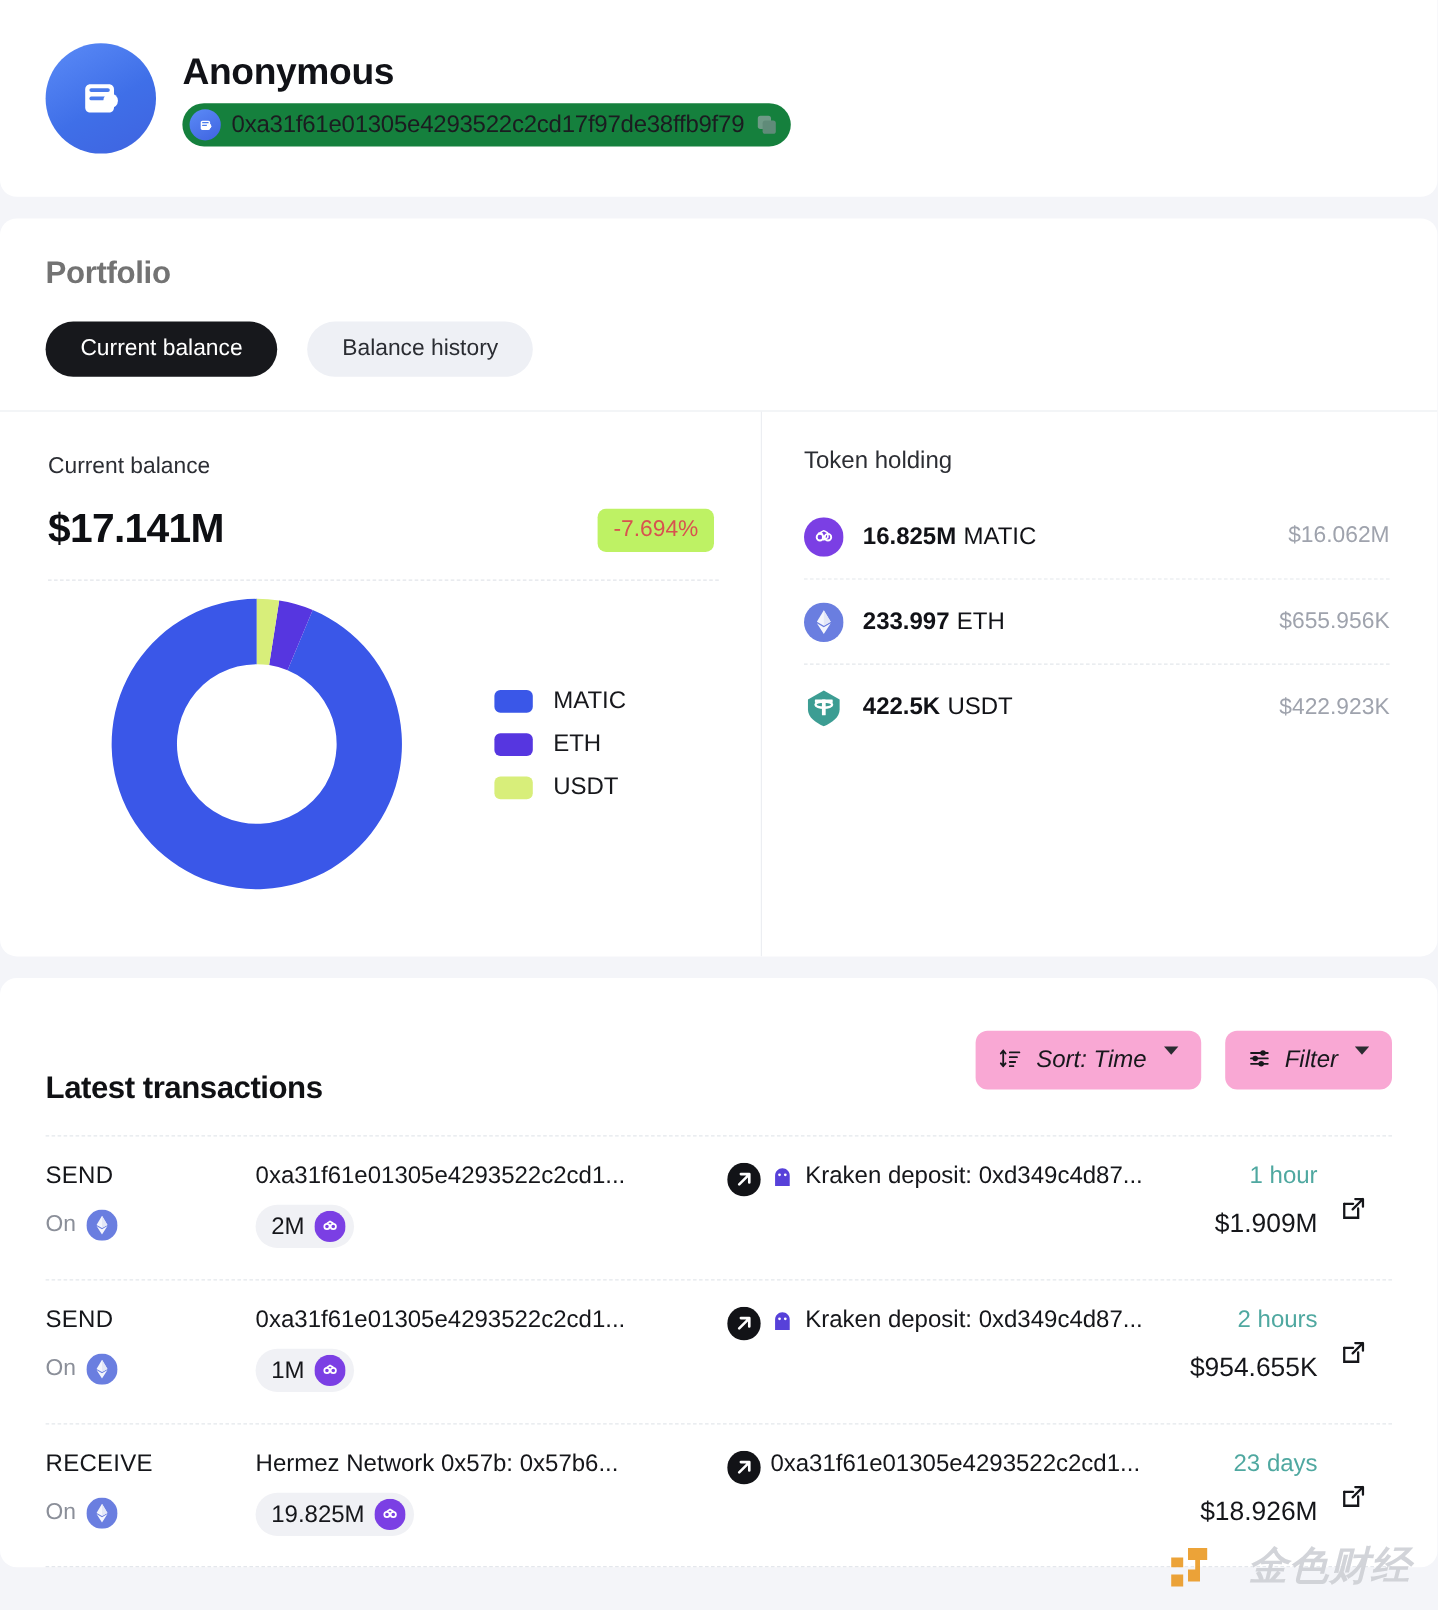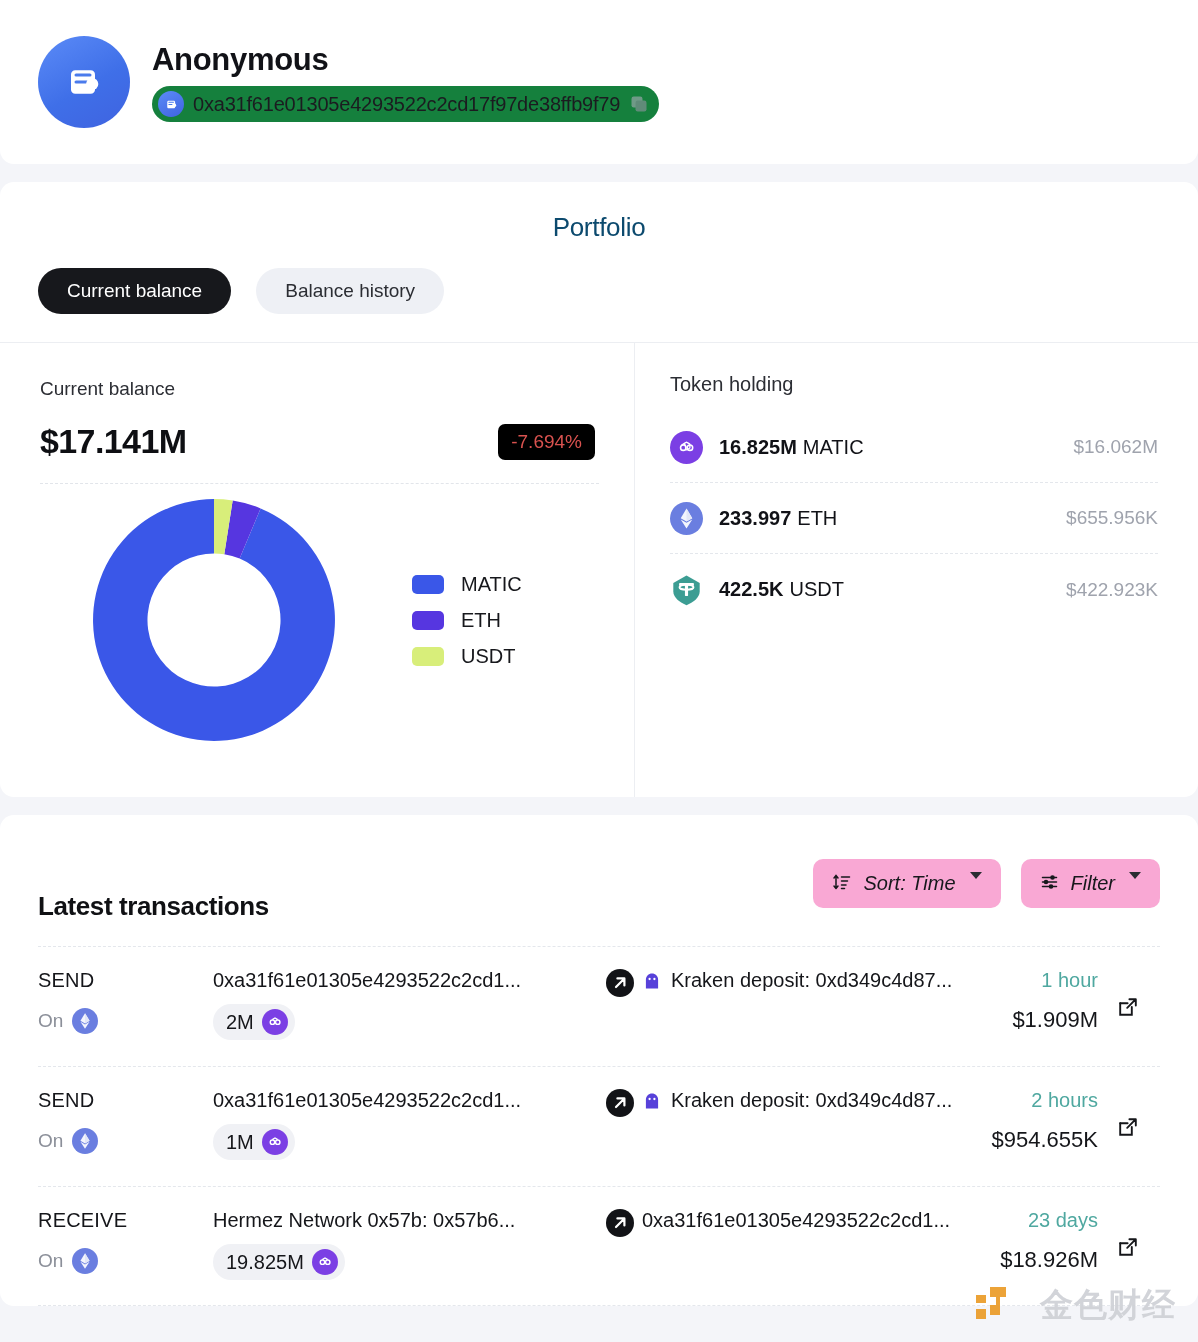--- a/index.html
+++ b/index.html
@@ -52,21 +52,21 @@
   .copy-ico { width: 20px; height: 20px; flex: 0 0 auto; opacity: .62; cursor: pointer; }
 
   
   .portfolio {
     margin-top: 18px;
     border-radius: 14px;
     overflow: hidden;
   }
   .portfolio-head { padding: 30px 38px 0 38px; }
   .sec-title {
-    font-size: 26px; font-weight: normal; color: #0c4a6e; letter-spacing: -0.3px; text-align: center;
+    font-size: 26px; font-weight: bold; color: #737373; letter-spacing: -0.3px;
   }
   .tabs { display: flex; gap: 25px; margin-top: 25px; padding-bottom: 28px; }
   .tab {
     padding: 12px 29px; border-radius: 999px;
     font-size: 19px; cursor: pointer; white-space: nowrap;
   }
   .tab.active { background: #17181c; color: #ffffff; }
   .tab.idle { background: #eef0f5; color: #2b2d33; }
 
   .portfolio-body {
@@ -74,21 +74,21 @@
     border-top: 1px solid #eceef2;
     min-height: 455px;
   }
   .pb-left { width: 635px; padding: 35px 35px 0 40px; border-right: 1px solid #eceef2; }
   .pb-right { flex: 1; padding: 30px 40px 0 35px; }
 
   .bal-label { font-size: 19px; color: #2c2e34; }
   .bal-row { display: flex; align-items: center; justify-content: space-between; margin-top: 22px; padding-right: 4px;}
   .bal-amount { font-size: 34px; font-weight: bold; color: #0e0f13; letter-spacing: -0.6px; }
   .bal-delta {
-    background: #000000; color: #d8524f;
+    background: #bef264; color: #d8524f;
     font-size: 19px; padding: 7px 13px; border-radius: 7px;
   }
   .bal-rule { border-top: 1px dashed #e2e5ea; margin-top: 22px; }
 
   .donut-area { display: flex; align-items: center; margin-top: 10px; }
   .donut { width: 252px; height: 252px; flex: 0 0 auto; margin-left: 48px; }
   .legend { margin-left: 72px; }
   .legend-row { display: flex; align-items: center; gap: 17px; height: 36px; }
   .swatch { width: 32px; height: 19px; border-radius: 5px; flex: 0 0 auto; }
   .legend-label { font-size: 20px; color: #17181c; }
@@ -152,22 +152,22 @@
   .c-to { position: absolute; left: 604px; top: 22px; display: flex; align-items: center; gap: 9px; }
 
   .c-time { position: absolute; right: 62px; top: 22px; text-align: right; }
   .tx-time { font-size: 20px; color: #4fa8a0; white-space: nowrap; }
   .tx-value { font-size: 22px; color: #15161a; margin-top: 15px; white-space: nowrap; }
   .c-ext { position: absolute; right: 20px; top: 48px; cursor: pointer; }
 
   
   .watermark {
     position: absolute; right: 22px; bottom: 14px;
-    display: flex; align-items: flex-start; gap: 26px;
-    opacity: .92; pointer-events: none;
+    display: flex; align-items: flex-end; gap: 26px;
+    opacity: .92; pointer-events: none; font-style: italic;
   }
   .wm-text {
     font-size: 33px; font-weight: bold; color: #cfd1d6;
     letter-spacing: 1px; font-family: "DejaVu Sans", sans-serif;
   }
 </style>
 </head>
 <body>
 
 <div class="card wallet-header">

